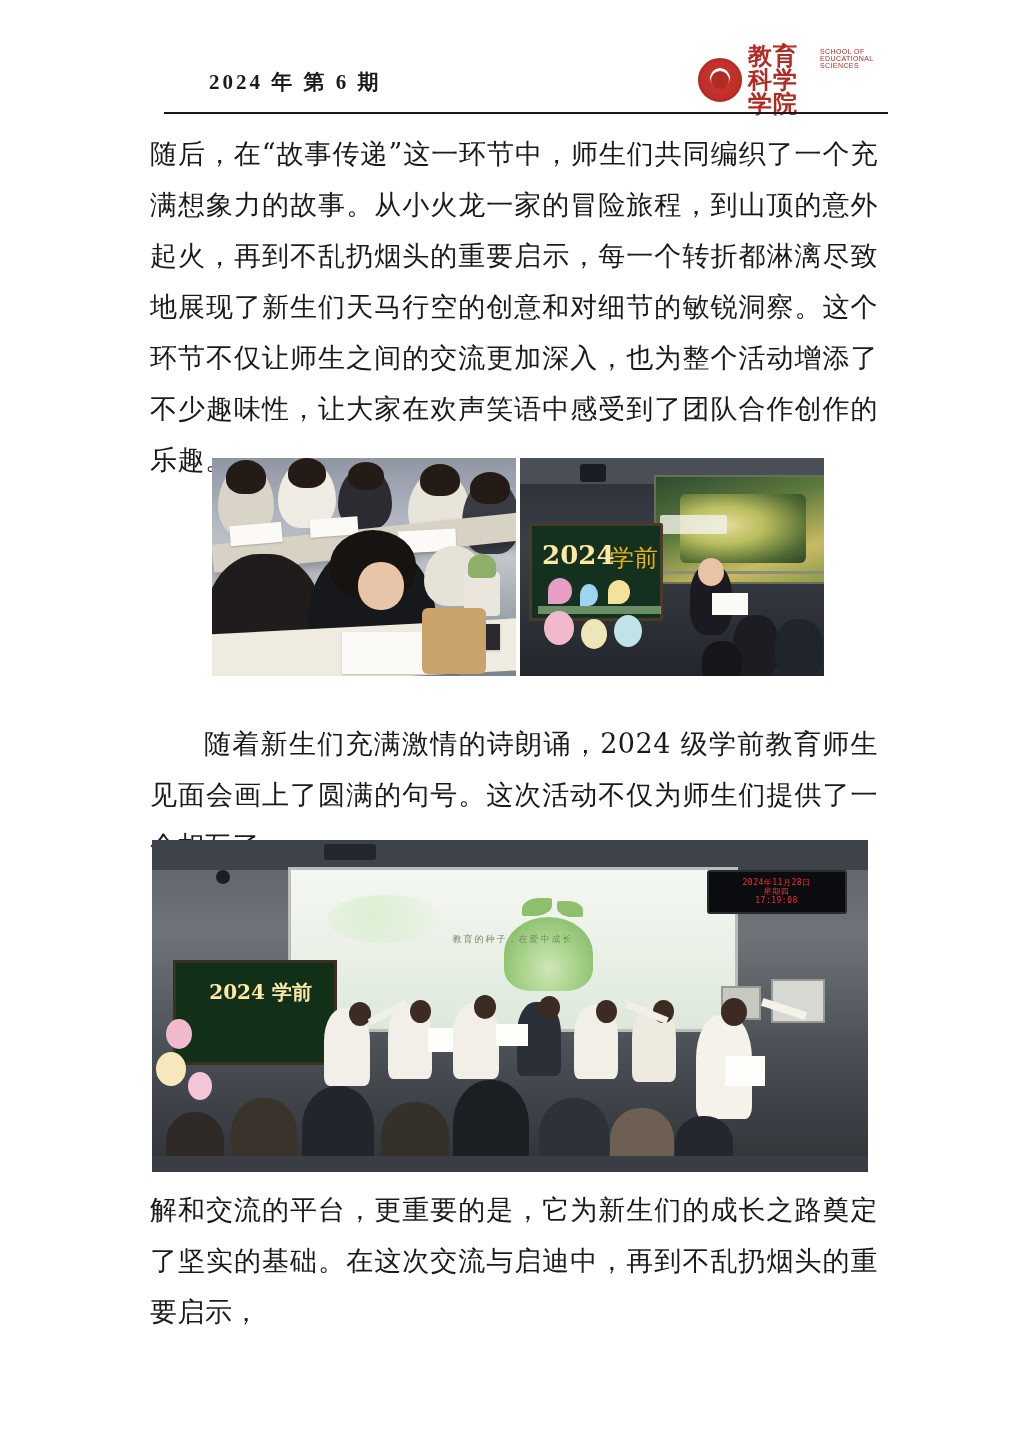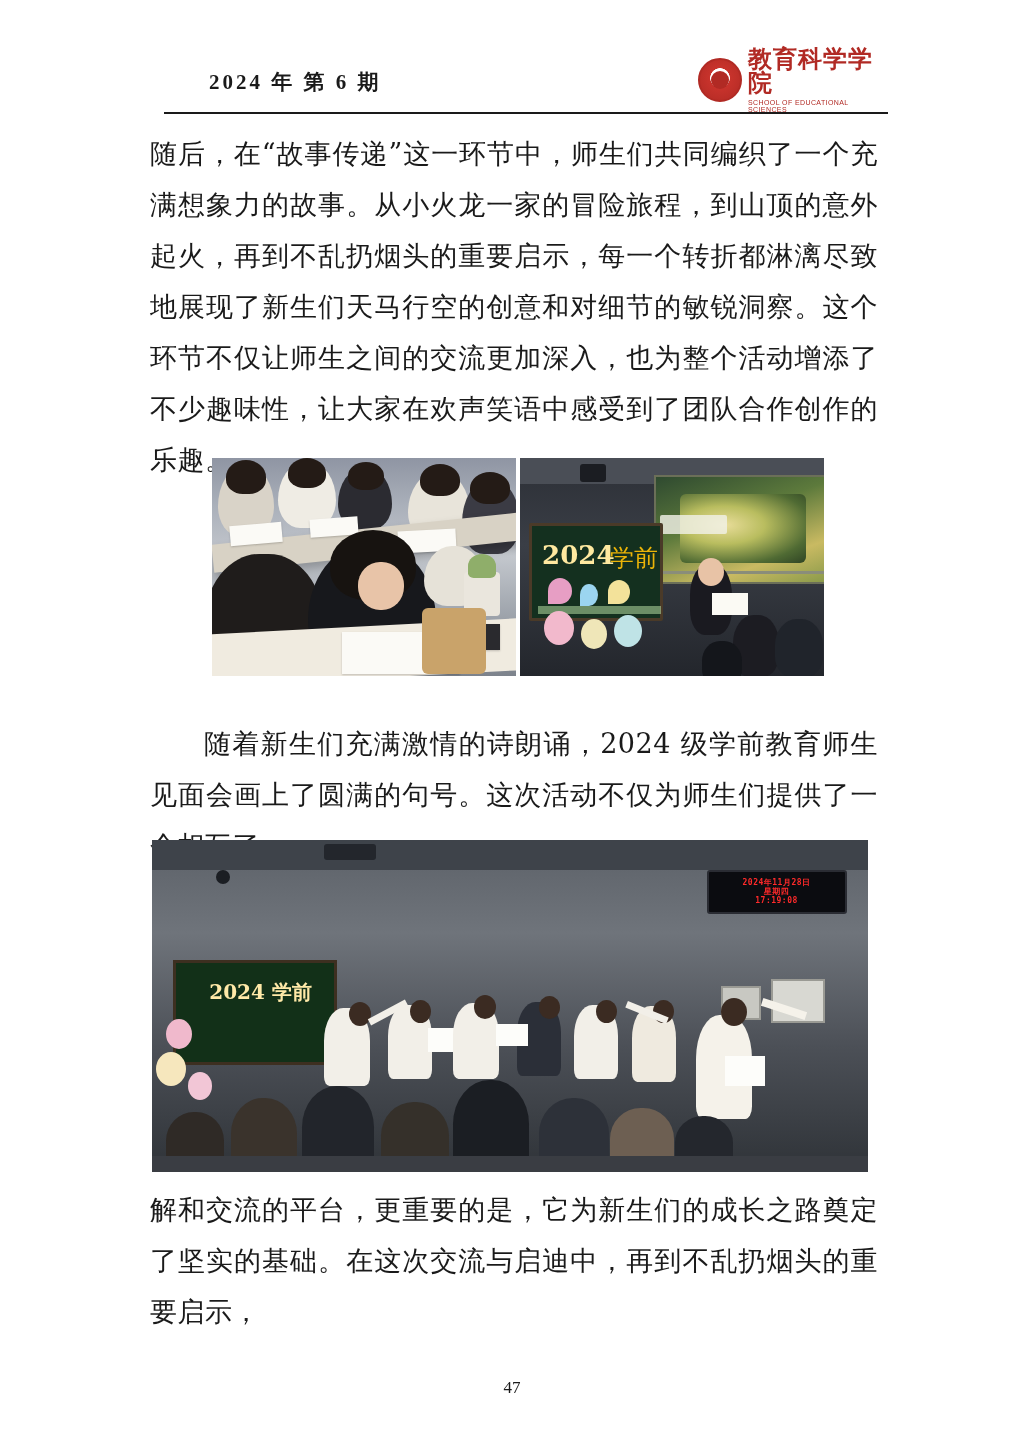--- a/index.html
+++ b/index.html
@@ -85,21 +85,21 @@
     left: 50%;
     top: 50%;
     width: 18px;
     height: 18px;
     margin: -9px 0 0 -9px;
     border-radius: 50%;
     background: #b12a24;
   }
   .logo-text {
     display: flex;
-    flex-direction: column;
+    flex-direction: row;
     justify-content: center;
     line-height: 1;
   }
   .logo-cn {
     font-size: 24px;
     font-weight: bold;
     color: #b12a24;
     letter-spacing: 1px;
     font-family: "DejaVu Serif", serif;
   }
@@ -211,21 +211,21 @@
   .bp-screen {
     position:absolute; left:19%; top:8%; width:62%; height:48%;
     background: linear-gradient(180deg,#f4f7f2 0%, #e9f0e6 55%, #dde8da 100%);
     border:3px solid #b9bdb6;
   }
   .bp-sprout { position:absolute; background:#8fbf6a; border-radius:60% 10% 60% 10%; }
   .bp-clock {
     position:absolute; right:3%; top:9%; width:19%; height:12%;
     background:#0b0c10; border:2px solid #2a2c33; border-radius:3px;
     color:#ff2a2a; font-family:"DejaVu Sans Mono", monospace; text-align:center;
-    display:flex; flex-direction:column; justify-content:center; line-height:1.15;font-weight:bold;
+    display:flex; flex-direction:column; justify-content:center; line-height:1.15;
   }
   .bp-clock div { font-size:8px; letter-spacing:0.5px; }
   .bp-blackboard {
     position:absolute; left:3%; top:36%; width:22%; height:30%;
     background:#123018; border:3px solid #3d2f20;
   }
   .bp-chalk-2024 {
     position:absolute; left:8%; top:42%;
     color:#ffe9a8; font-size:20px; font-family:"DejaVu Serif",serif; font-weight:bold;
   }
@@ -336,20 +336,32 @@
 
   <div class="para para-2">随着新生们充满激情的诗朗诵，2024 级学前教育师生见面会画上了圆满的句号。这次活动不仅为师生们提供了一个相互了</div>
 
   <div class="figbig">
     <div class="bp-bg"></div>
 
     <div style="position:absolute; left:0; top:0; width:100%; height:30px; background:#3e434a;"></div>
     <div style="position:absolute; left:24%; top:4px; width:52px; height:16px; background:#23262c; border-radius:3px;"></div>
     <div style="position:absolute; left:9%; top:9%; width:14px; height:14px; border-radius:50%; background:#1b1e23;"></div>
 
+    <div class="bp-screen">
+      <div style="position:absolute; left:48%; top:30%; width:20%; height:46%;
+                  background: radial-gradient(ellipse at 50% 70%, #cfe6b6 0%, #a8d28a 45%, #78b35c 100%);
+                  border-radius:50% 50% 30% 30%;"></div>
+      <div class="bp-sprout" style="left:52%; top:18%; width:30px; height:18px;"></div>
+      <div class="bp-sprout" style="left:60%; top:20%; width:26px; height:16px; transform:scaleX(-1);"></div>
+      <div style="position:absolute; left:8%; top:16%; width:26%; height:30%;
+                  background: radial-gradient(circle at 40% 40%, #dcefd2, rgba(220,239,210,0)); border-radius:50%;"></div>
+      <div style="position:absolute; left:33%; top:40%; width:34%; height:10%;
+                  color:#6f8f5e; font-size:9px; letter-spacing:2px; text-align:center;
+                  font-family:'DejaVu Serif', serif;">教育的种子，在爱中成长</div>
+    </div>
 
     <div class="bp-clock">
       <div>2024年11月28日</div>
       <div>星期四</div>
       <div>17:19:08</div>
     </div>
 
     <div style="position:absolute; right:6%; top:42%; width:7%; height:12%; background:#d8d8d2; border:2px solid #9a9a94;"></div>
     <div style="position:absolute; right:15%; top:44%; width:5%; height:9%; background:#c8c8c2; border:2px solid #9a9a94;"></div>
 
@@ -395,15 +407,14 @@
     <div class="bp-audience" style="left:42%; width:76px; height:92px; background:#1b1e23;"></div>
     <div class="bp-audience" style="left:54%; width:70px; height:74px; background:#2d3139;"></div>
     <div class="bp-audience" style="left:64%; width:64px; height:64px; background:#6d5f52;"></div>
     <div class="bp-audience" style="left:73%; width:58px; height:56px; background:#24272d;"></div>
 
     <div style="position:absolute; left:0; bottom:0; width:100%; height:16px; background:#3a3d43;"></div>
   </div>
 
   <div class="para para-3">解和交流的平台，更重要的是，它为新生们的成长之路奠定了坚实的基础。在这次交流与启迪中，再到不乱扔烟头的重要启示，</div>
 
-  <div class="pagenum">47</div>
 
 </div>
 
 </body></html>

